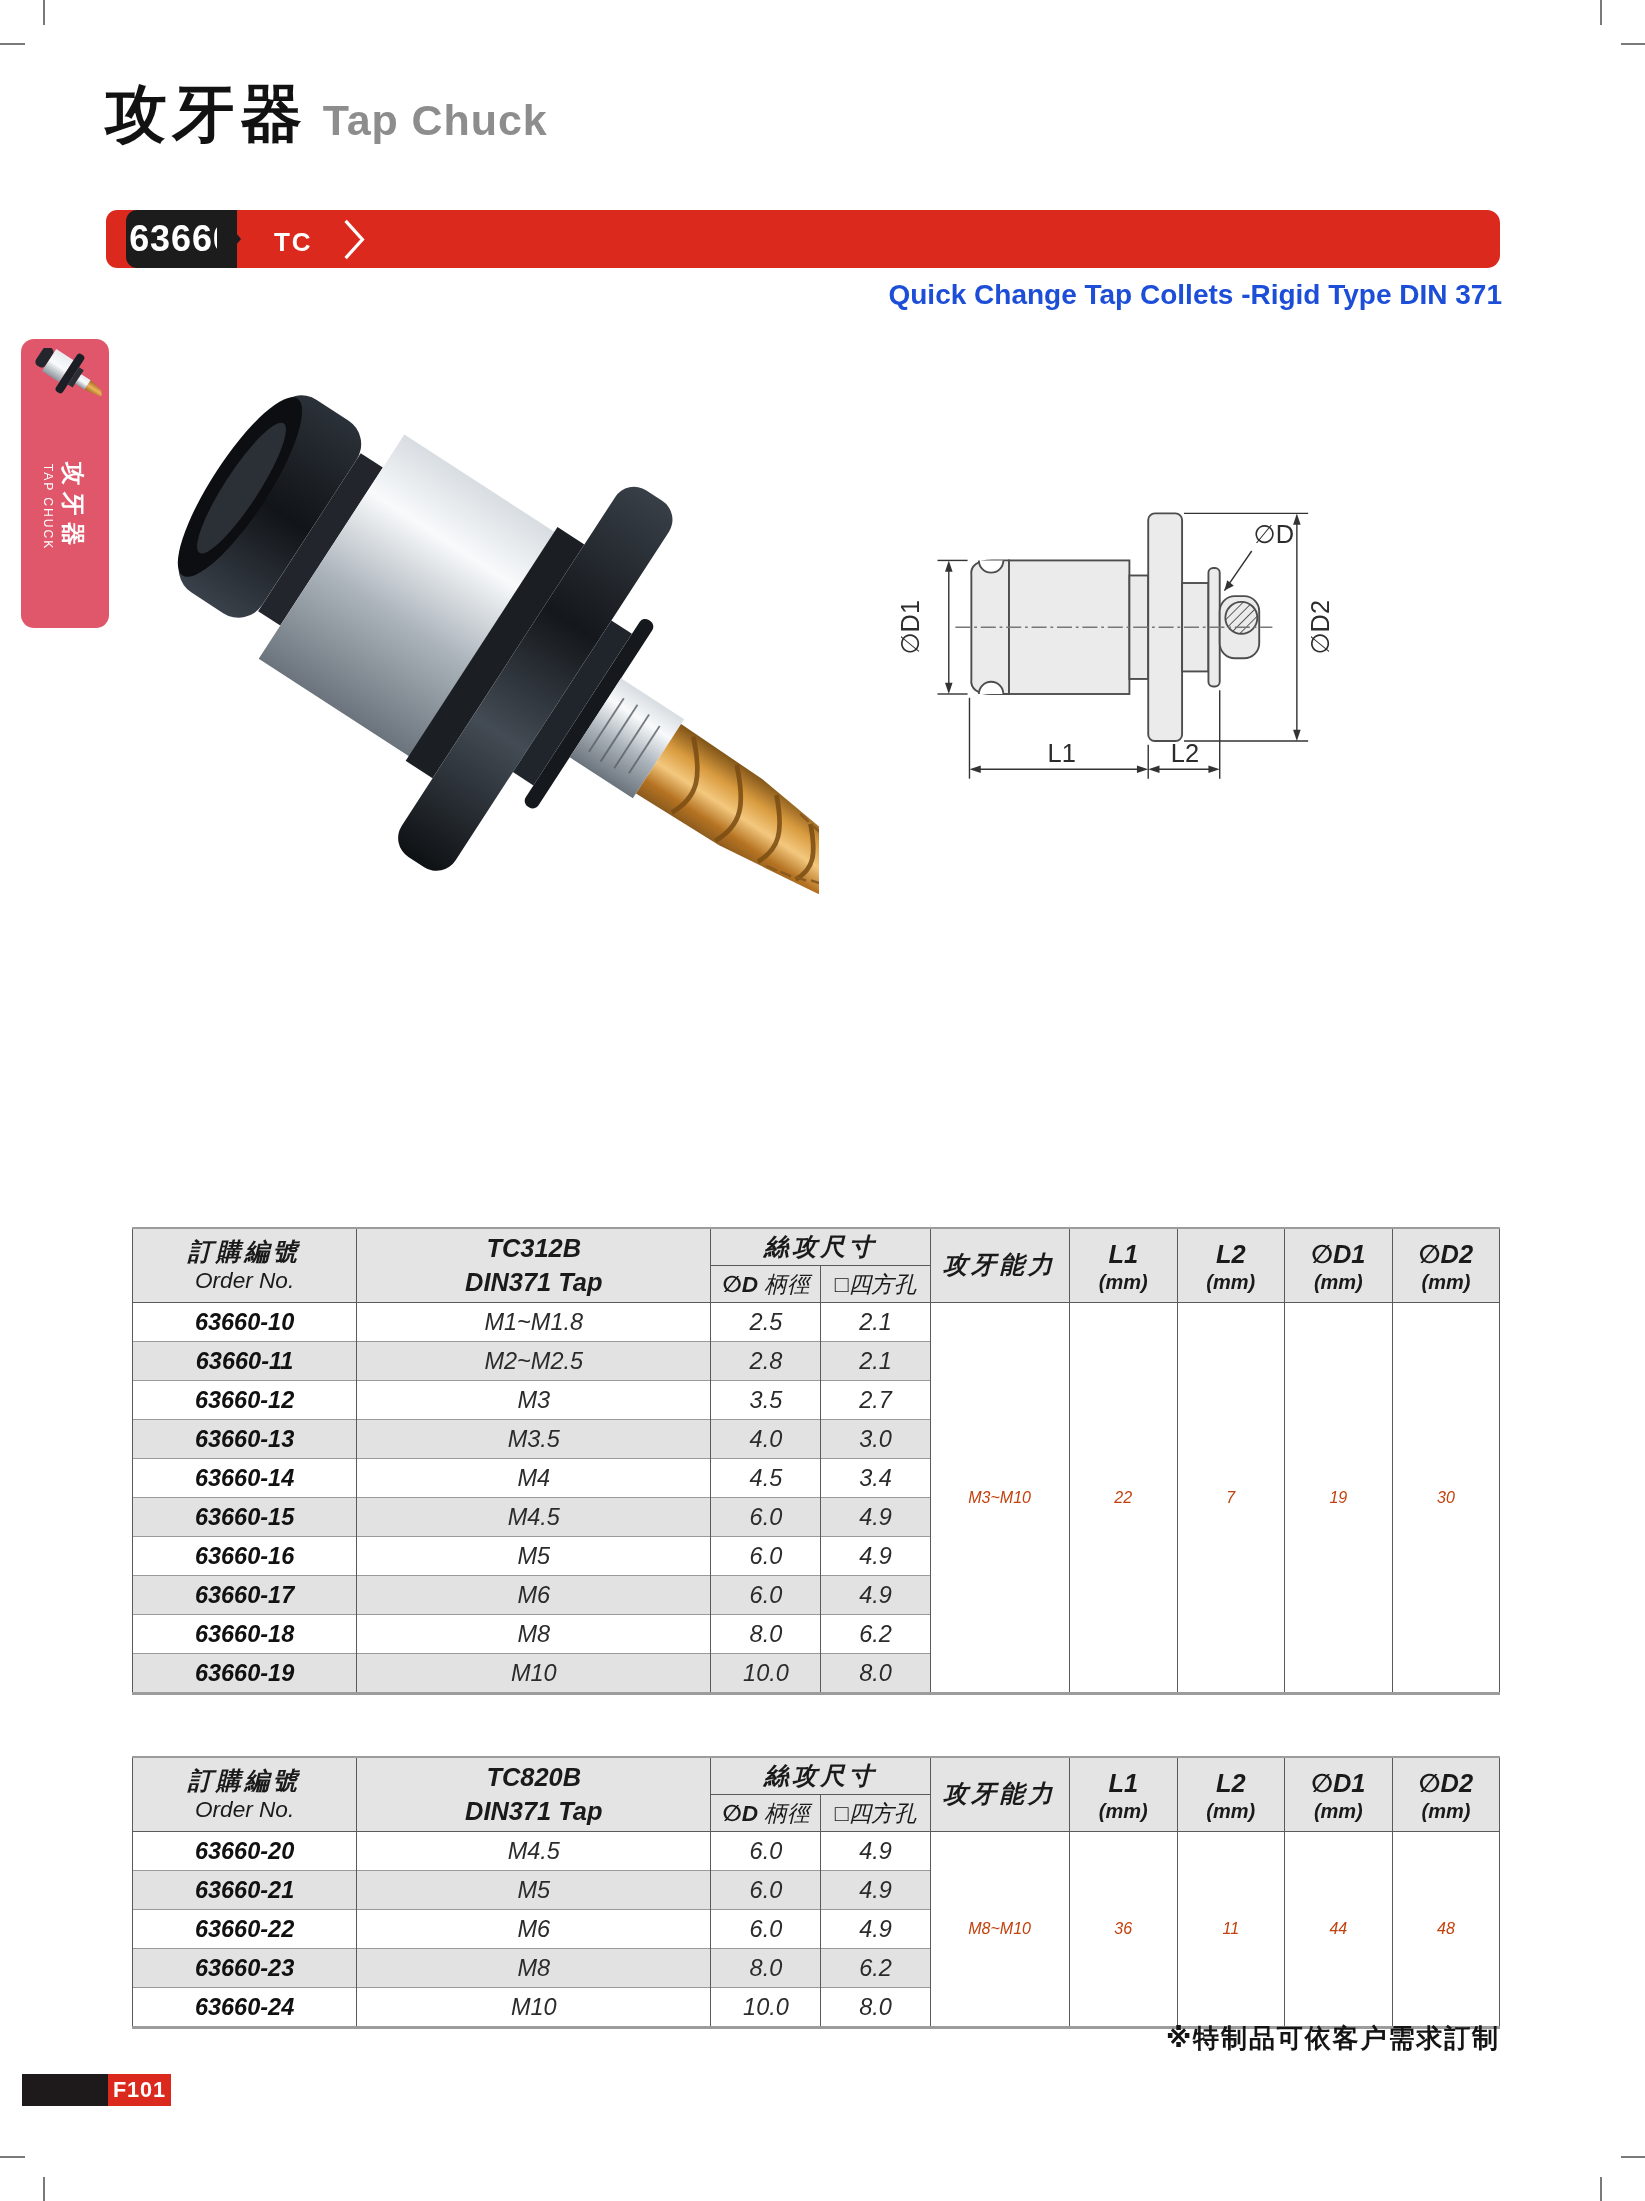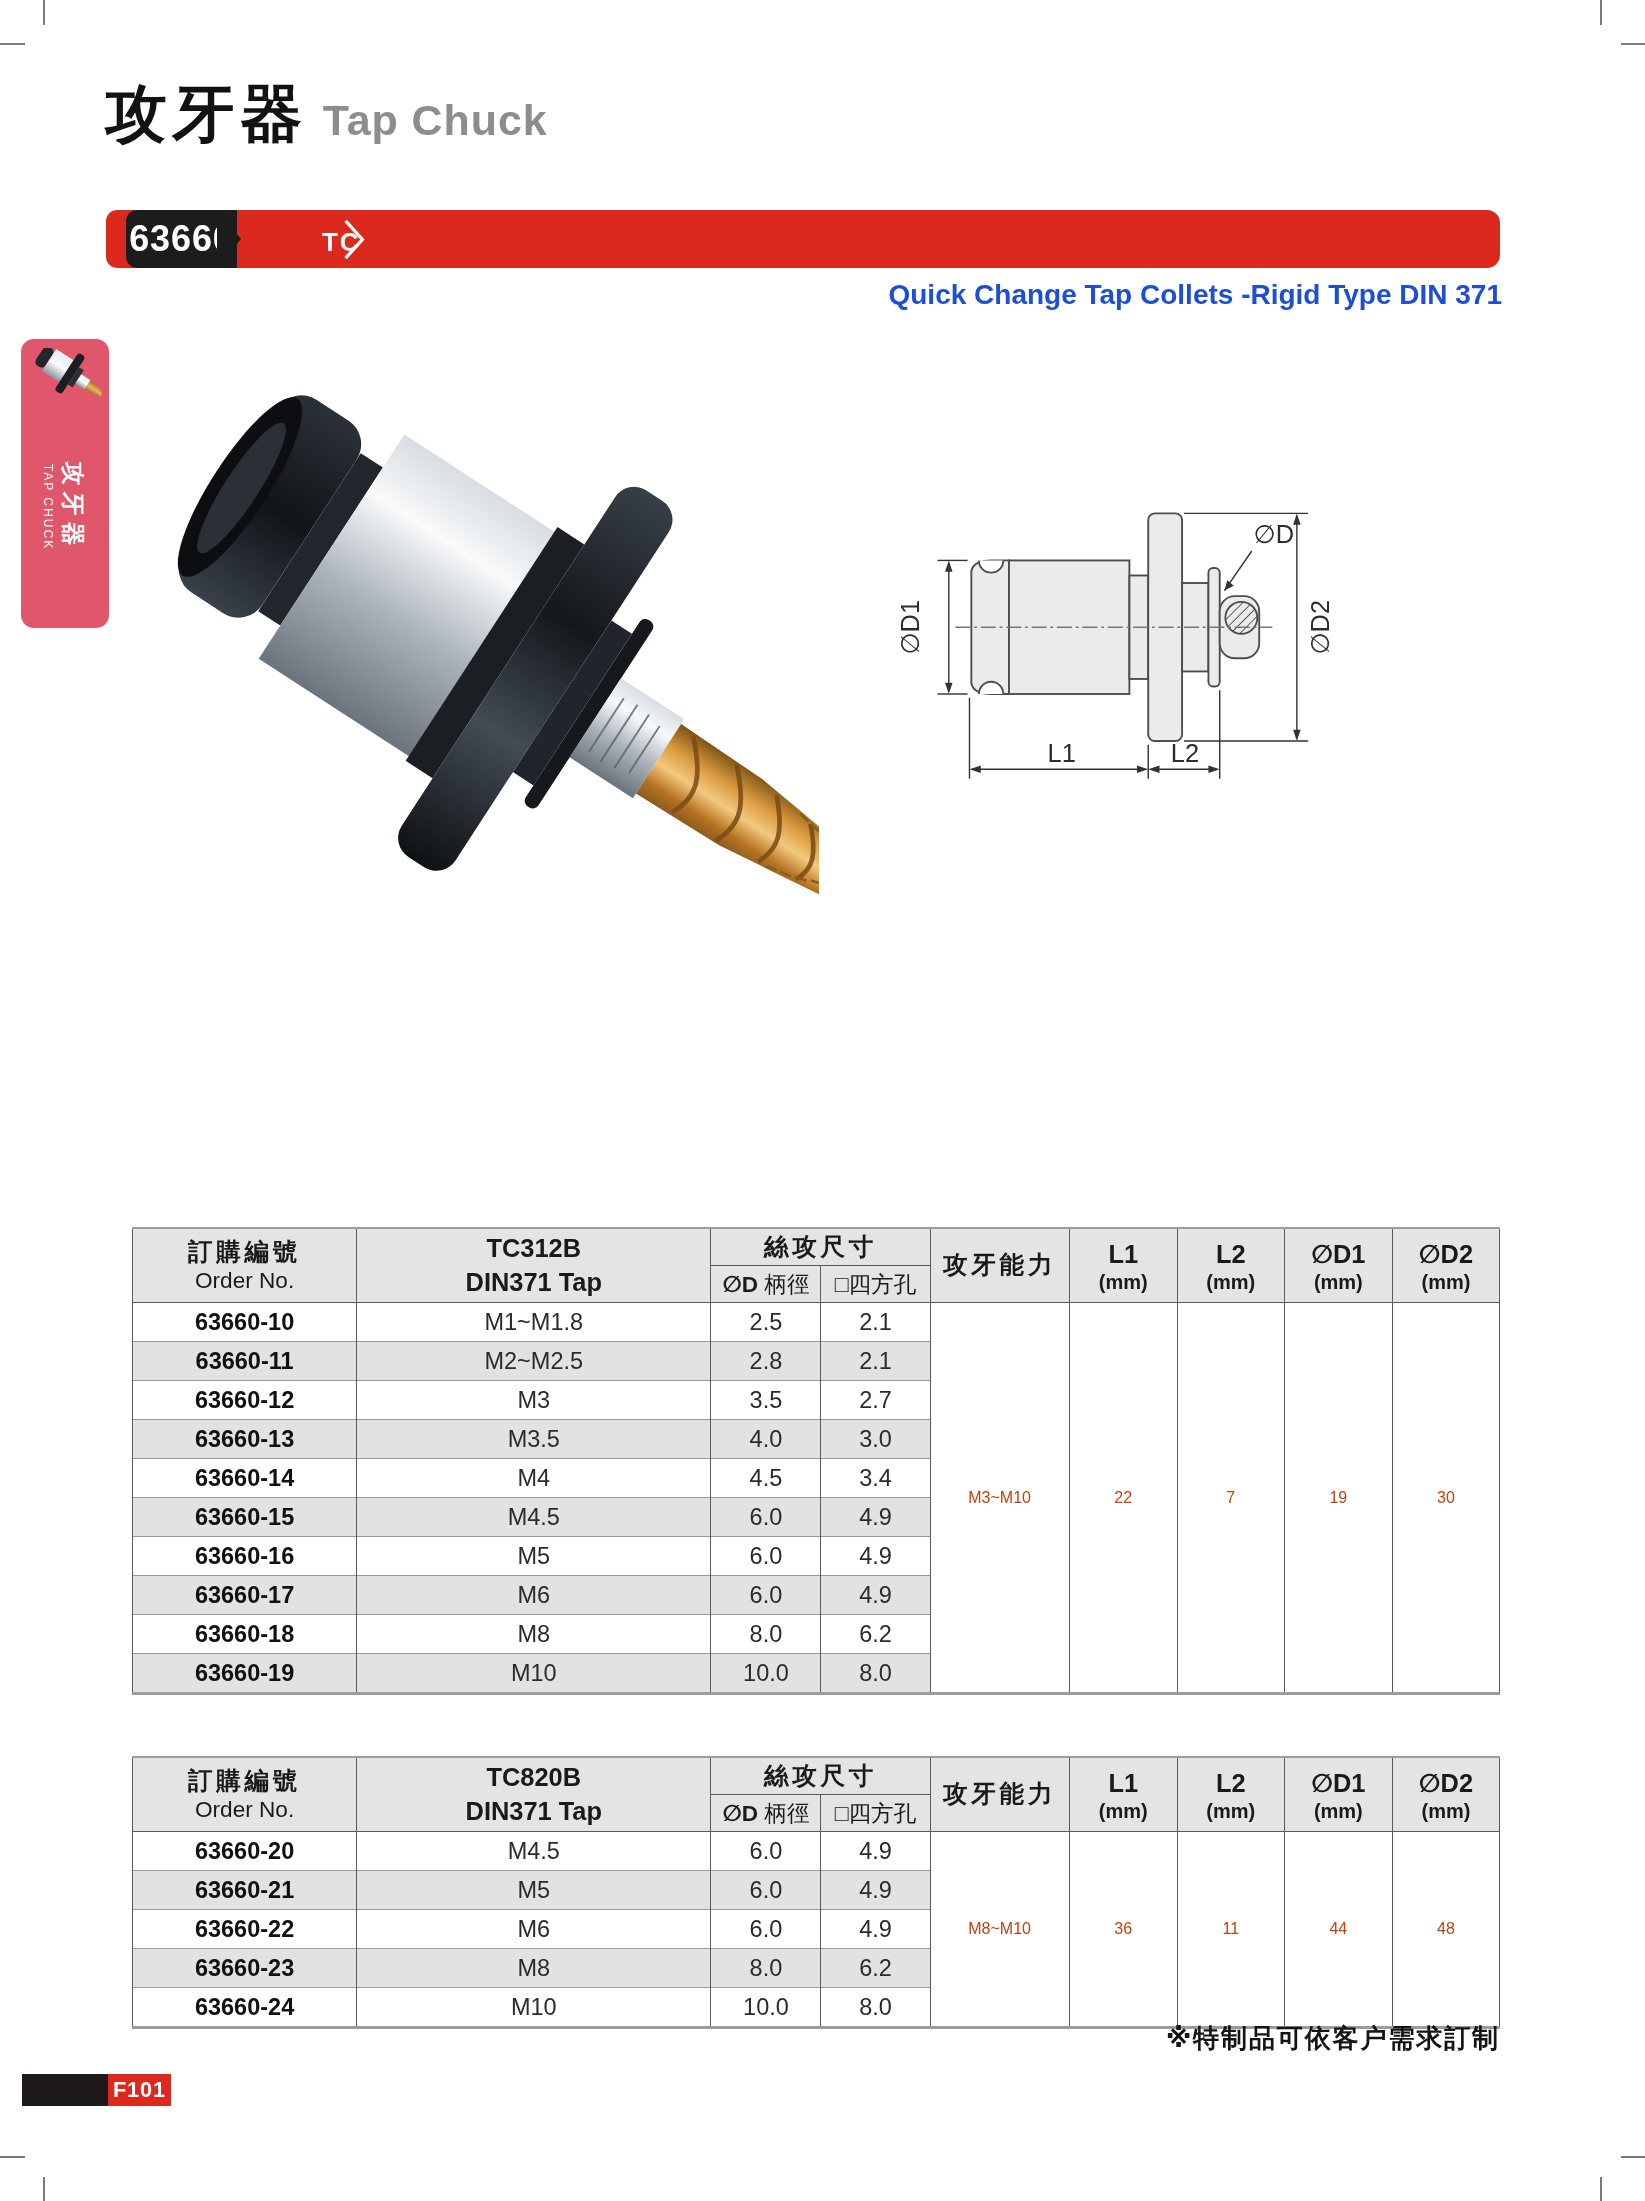--- a/index.html
+++ b/index.html
@@ -15,40 +15,40 @@
   .page-title .en{font-size:43px;font-weight:bold;color:#8d8d8d;margin-left:15px;letter-spacing:0.9px;}
   
   .banner{position:absolute;left:106px;top:210px;width:1394px;height:58px;background:#dc291e;
           border-radius:11.3px 13px 13px 11.3px;display:flex;align-items:center;}
   .model-tag{position:absolute;left:0;top:0;width:111px;height:58px;background:#1c1c1c;
              border-radius:11.3px 0 0 11.3px;display:flex;align-items:center;justify-content:center;margin-left:20px;}
   .model-tag span{color:#fff;font-size:36px;font-weight:bold;letter-spacing:0.9px;}
   .model-arrow{position:absolute;left:111px;top:0;width:0;height:0;
                border-top:29px solid transparent;border-bottom:29px solid transparent;border-left:24.5px solid #1c1c1c;}
   .series{position:absolute;left:168px;top:0;height:64px;display:flex;align-items:center;color:#fff;
-          font-size:26px;font-weight:bold;letter-spacing:1.9px;margin-left:48px;}
+          font-size:26px;font-weight:bold;letter-spacing:1.9px;}
   .chev{position:absolute;left:234px;top:8.5px;}
   .banner-title{position:absolute;left:282px;top:0;height:58px;display:flex;align-items:center;color:#fff;
                 font-size:36px;font-weight:bold;letter-spacing:1.9px;}
   .subtitle{position:absolute;right:143px;top:279px;font-size:28px;font-weight:bold;color:#1d4ed8;}
   
   .side-tab{position:absolute;left:21px;top:339px;width:88px;height:289px;background:#e0576b;border-radius:13px;}
   .side-tab svg{position:absolute;left:50%;top:9.4px;transform:translateX(-50%);}
   .side-label{position:absolute;left:50%;top:58%;transform:translate(-50%,-50%) rotate(90deg);
               display:flex;flex-direction:column;align-items:center;white-space:nowrap;}
   .side-label .zh{color:#fff;font-size:23.5px;font-weight:bold;letter-spacing:6.6px;}
   .side-label .en{color:#fff;font-size:12.2px;letter-spacing:1.9px;margin-top:1.9px;}
   
   .photo{position:absolute;left:141px;top:330px;}
   .diagram{position:absolute;left:866px;top:485px;}
   .diagram text{font-family:"Liberation Sans","DejaVu Sans",sans-serif;font-size:27px;fill:#2c2c2c;}
   
   table.spec{border-collapse:collapse;table-layout:fixed;width:1368px;position:absolute;left:132px;
              border-top:2.8px solid #9c9c9c;border-bottom:3.8px solid #9c9c9c;
-             border-left:0.9px solid #5a5a5a;border-right:0.9px solid #5a5a5a;}
+             border-left:0.9px solid #5a5a5a;border-right:0.9px solid #5a5a5a;font-style:italic;}
   #table1{top:1227px;}
   #table2{top:1756px;}
   .spec th{background:#e4e4e4;border:0.9px solid #5a5a5a;font-weight:bold;padding:0;}
   .spec thead tr:last-child th, .spec thead th[rowspan]{border-bottom:1.9px solid #5a5a5a;}
   .spec td{border-left:0.9px solid #5a5a5a;border-right:0.9px solid #5a5a5a;border-top:0.9px solid #9a9a9a;
            text-align:center;font-size:23.5px;color:#2b2b2b;height:38px;padding:0;}
   .spec tbody tr:nth-child(even) td{background:#e2e2e2;}
   .spec td.merged{background:#ffffff !important;font-size:16px;color:#c2410c;}
   .spec th .zh{display:block;font-size:24.5px;letter-spacing:3.8px;line-height:1.25;}
   .spec th .en{display:block;font-size:22.6px;font-weight:normal;line-height:1.15;}

